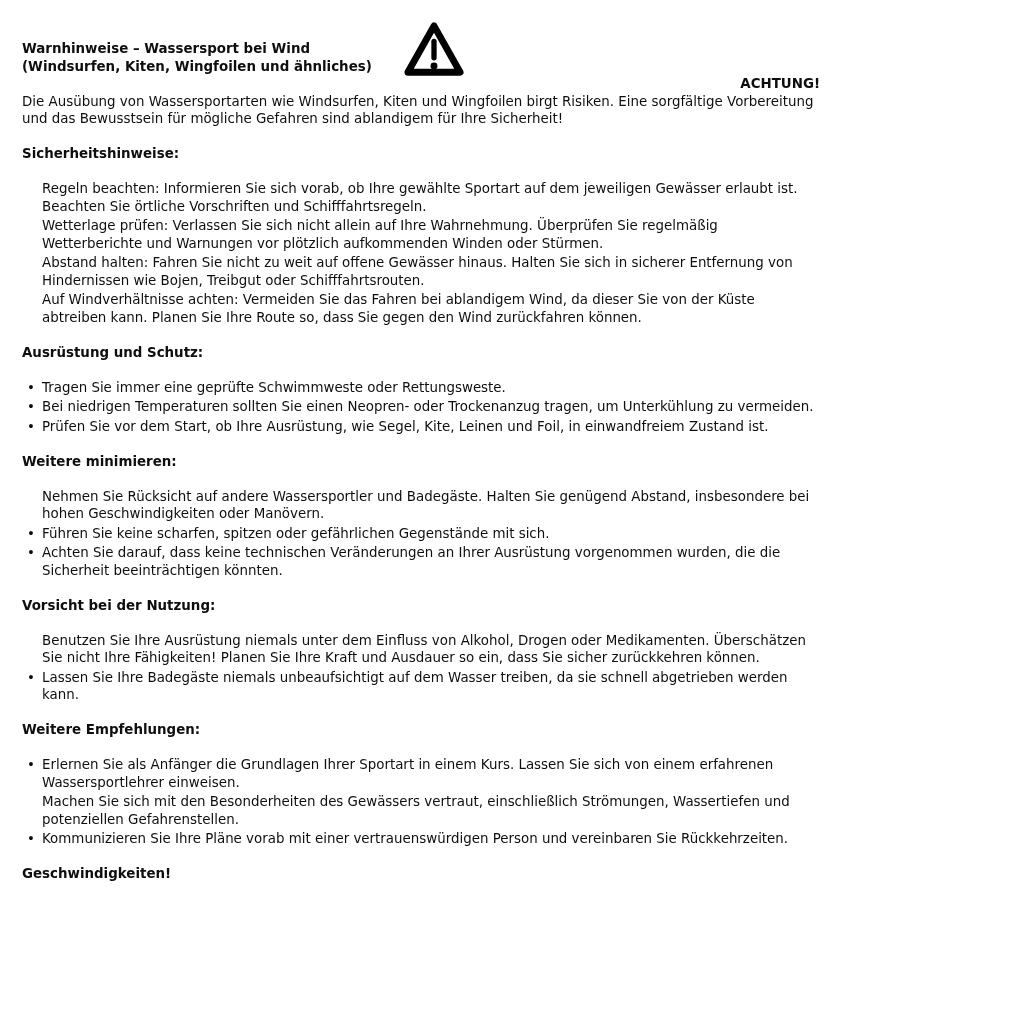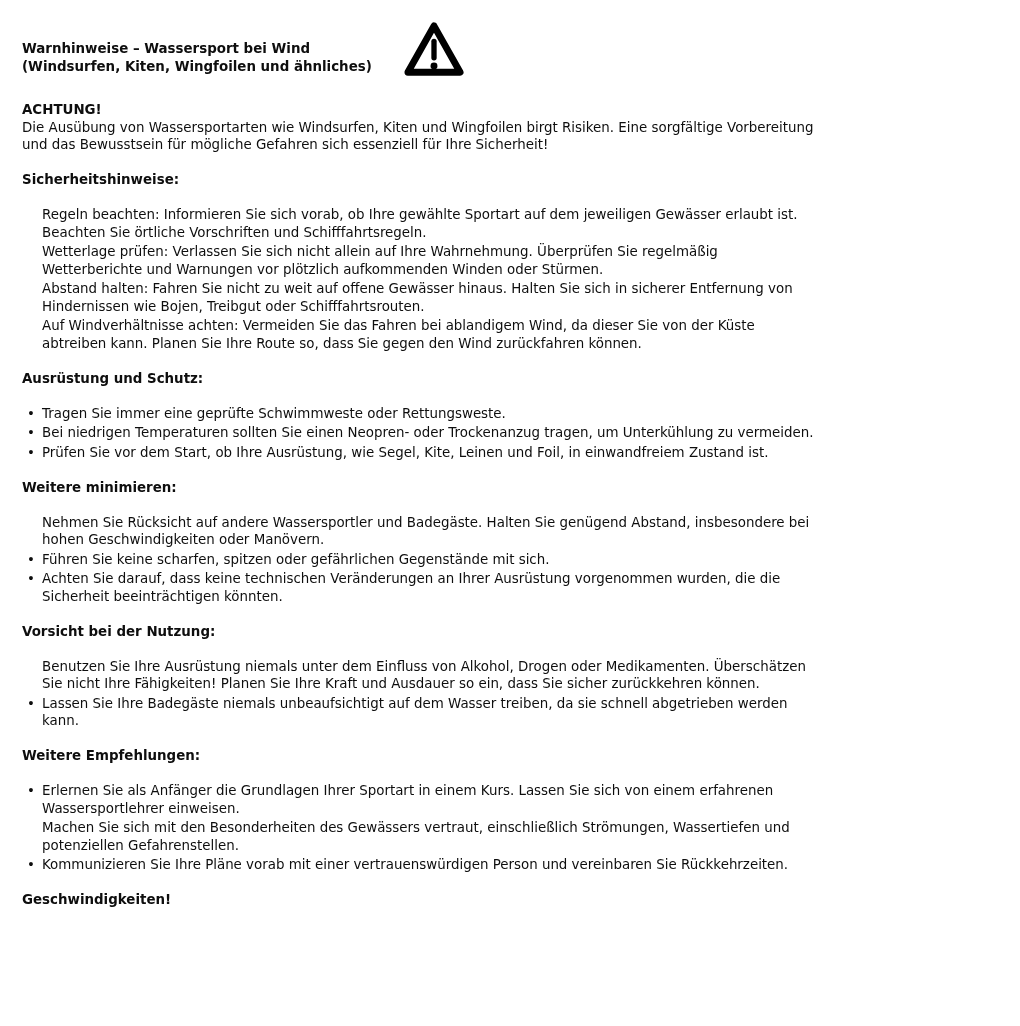--- a/index.html
+++ b/index.html
@@ -30,21 +30,21 @@
     border: 3.5px solid #000;
     border-radius: 50%;
     display: flex; align-items: center; justify-content: center;
     font-weight: bold; font-size: 21px; letter-spacing: 0.5px;
     color: #000; background: #d946ef;
   }
   .h {
     font-weight: bold;
     margin: 17.5px 0 0 0;
   }
-  .h.first { margin-top: 26px; }
+  .h.first { margin-top: 0; text-align: right; }
   .p { margin: 0; }
   .list { margin-top: 17.5px; }
   .li {
     position: relative;
     padding-left: 18px;
     margin: 2px;
   }
   .li .b {
     position: absolute; left: 3px; top: 0;
     font-size: 13.4px;
@@ -65,21 +65,21 @@
         <path d="M32 6 L59 54 L5 54 Z" fill="none" stroke="#000" stroke-width="7" stroke-linejoin="round"></path>
         <line x1="32" y1="22" x2="32" y2="39" stroke="#000" stroke-width="5.5" stroke-linecap="round"></line>
         <circle cx="32" cy="47.5" r="3.6" fill="#000"></circle>
       </svg>
     </span>
     <span class="lang-badge">DE</span>
   </div>
 
   <div>
     <div class="h first">ACHTUNG!</div>
-    <p class="p">Die Ausübung von Wassersportarten wie Windsurfen, Kiten und Wingfoilen birgt Risiken. Eine sorgfältige Vorbereitung und das Bewusstsein für mögliche Gefahren sich essenziell für Ihre Sicherheit!</p>
+    <p class="p">Die Ausübung von Wassersportarten wie Windsurfen, Kiten und Wingfoilen birgt Risiken. Eine sorgfältige Vorbereitung und das Bewusstsein für mögliche Gefahren sind ablandigem für Ihre Sicherheit!</p>
   </div>
 
   <div>
     <div class="h">Sicherheitshinweise:</div>
     <div class="list">
       <div class="li"><span>Regeln beachten: Informieren Sie sich vorab, ob Ihre gewählte Sportart auf dem jeweiligen Gewässer erlaubt ist. Beachten Sie örtliche Vorschriften und Schifffahrtsregeln.</span></div>
       <div class="li"><span>Wetterlage prüfen: Verlassen Sie sich nicht allein auf Ihre Wahrnehmung. Überprüfen Sie regelmäßig Wetterberichte und Warnungen vor plötzlich aufkommenden Winden oder Stürmen.</span></div>
       <div class="li"><span>Abstand halten: Fahren Sie nicht zu weit auf offene Gewässer hinaus. Halten Sie sich in sicherer Entfernung von Hindernissen wie Bojen, Treibgut oder Schifffahrtsrouten.</span></div>
       <div class="li"><span>Auf Windverhältnisse achten: Vermeiden Sie das Fahren bei ablandigem Wind, da dieser Sie von der Küste abtreiben kann. Planen Sie Ihre Route so, dass Sie gegen den Wind zurückfahren können.</span></div>
     </div>

